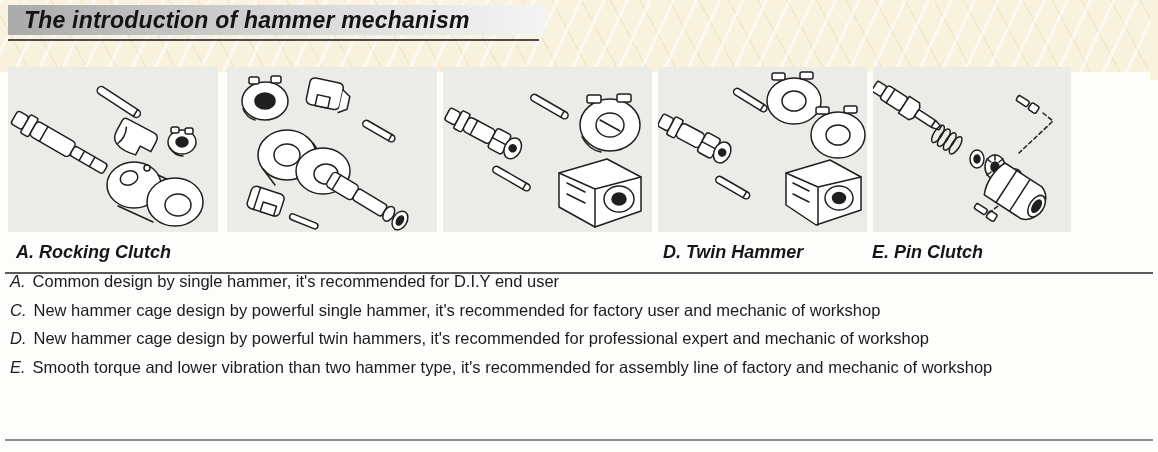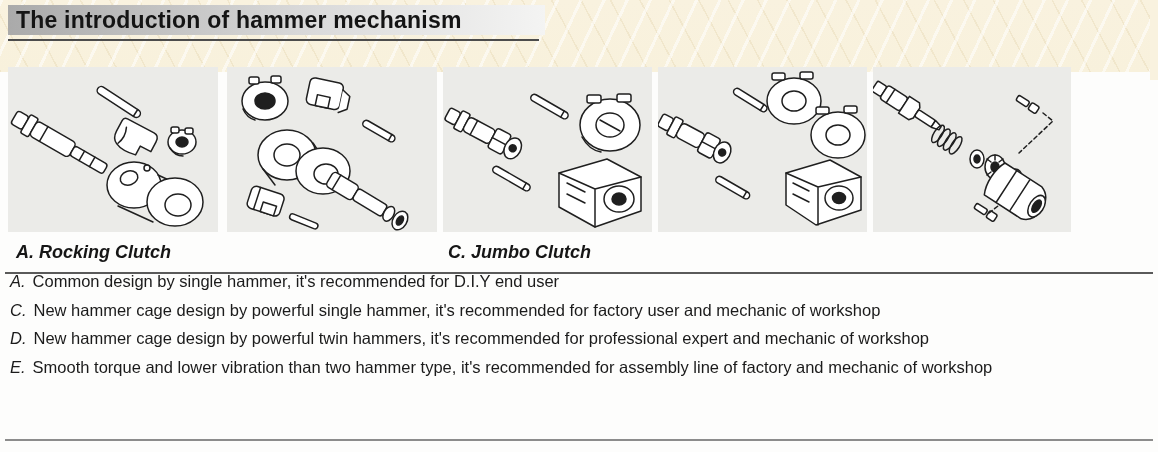--- a/index.html
+++ b/index.html
@@ -21,22 +21,22 @@
   .cream-right{
     position:absolute;right:0;top:0;width:8px;height:80px;background:#f9f2df;
   }
   
   .title-bar{
     position:absolute;left:8px;top:5px;width:537px;height:30px;
     background:linear-gradient(to right,#aaaaaa,#d9d9d9 55%,#f4f4f3);
     display:flex;align-items:center;
   }
   .title-text{
-    font-weight:bold;font-size:23px;color:#141414;
-    padding-left:8px;letter-spacing:.2px;white-space:nowrap;
+    font-style:italic;font-weight:bold;font-size:23px;color:#141414;
+    padding-left:16px;letter-spacing:.2px;white-space:nowrap;
   }
   .title-underline{
     position:absolute;left:8px;top:39px;width:531px;height:2px;background:#4c4c4c;
   }
   
   .panel{
     position:absolute;top:67px;height:165px;background:#ebebe8;
   }
   .panel svg{display:block;width:100%;height:100%;}
   .p1{left:8px;width:210px;}
@@ -276,21 +276,22 @@
           <line class="nf" x1="14" y1="0" x2="14" y2="38"></line>
           <line class="nf" x1="30" y1="1" x2="30" y2="37"></line>
           <ellipse cx="50" cy="19" rx="7" ry="12"></ellipse>
           <ellipse class="dk" cx="50" cy="19" rx="3.5" ry="7"></ellipse>
         </g>
       </g>
     </svg>
   </div>
 
   <div class="caption c1">A. Rocking Clutch</div>
-  <div class="caption c3">C. Jumbo Clutch</div>
+  <div class="caption c4">D. Twin Hammer</div>
+  <div class="caption c5">E. Pin Clutch</div>
 
   <div class="rule-top"></div>
 
   <div class="desc-list">
     <div class="desc-line"><span class="desc-letter">A.</span><span>Common design by single hammer, it's recommended for D.I.Y end user</span></div>
     <div class="desc-line"><span class="desc-letter">C.</span><span>New hammer cage design by powerful single hammer, it's recommended for factory user and mechanic of workshop</span></div>
     <div class="desc-line"><span class="desc-letter">D.</span><span>New hammer cage design by powerful twin hammers, it's recommended for professional expert and mechanic of workshop</span></div>
     <div class="desc-line"><span class="desc-letter">E.</span><span>Smooth torque and lower vibration than two hammer type, it's recommended for assembly line of factory and mechanic of workshop</span></div>
   </div>
 

